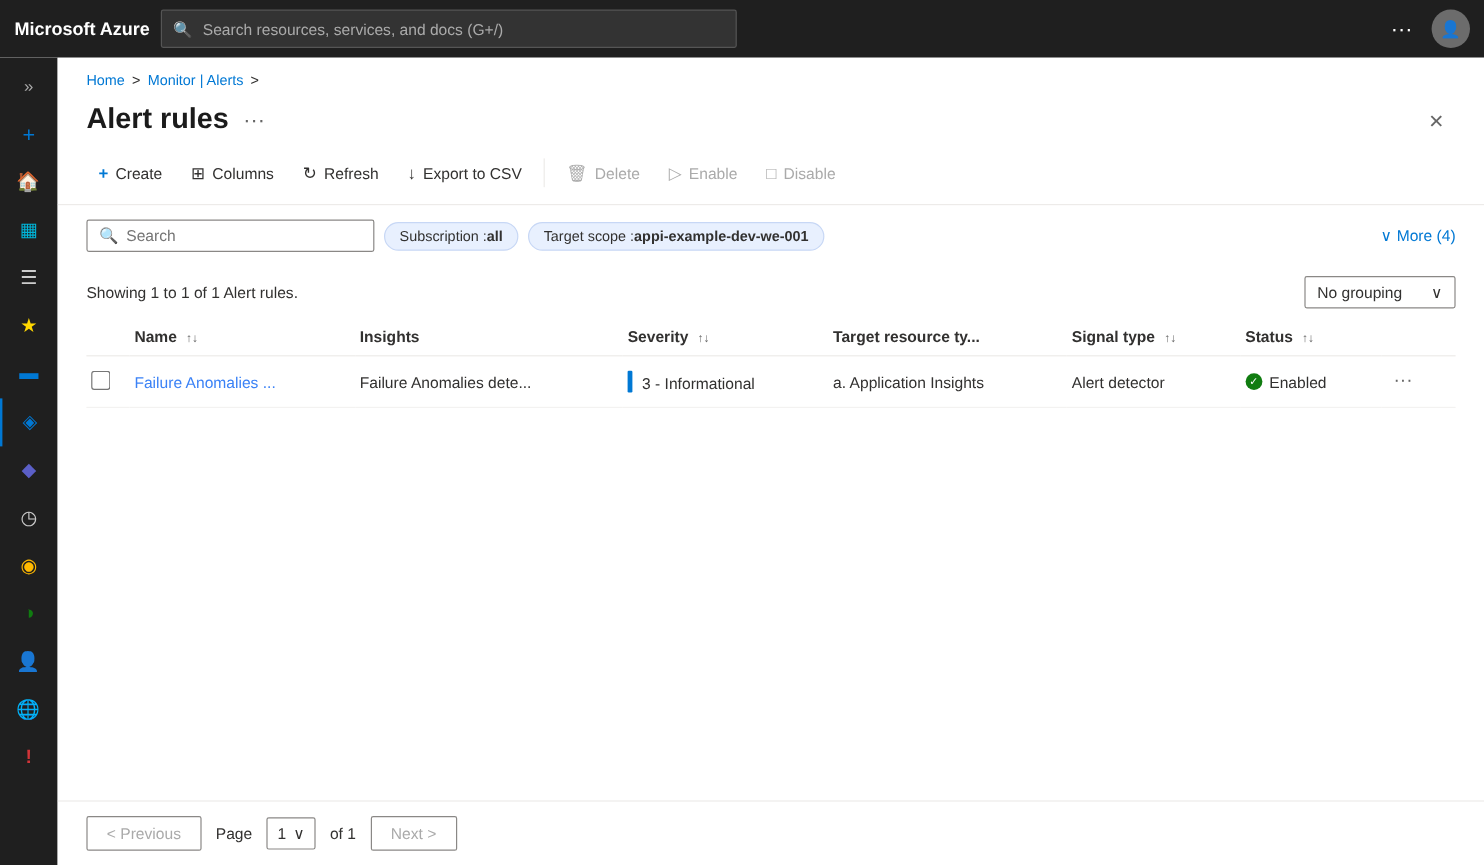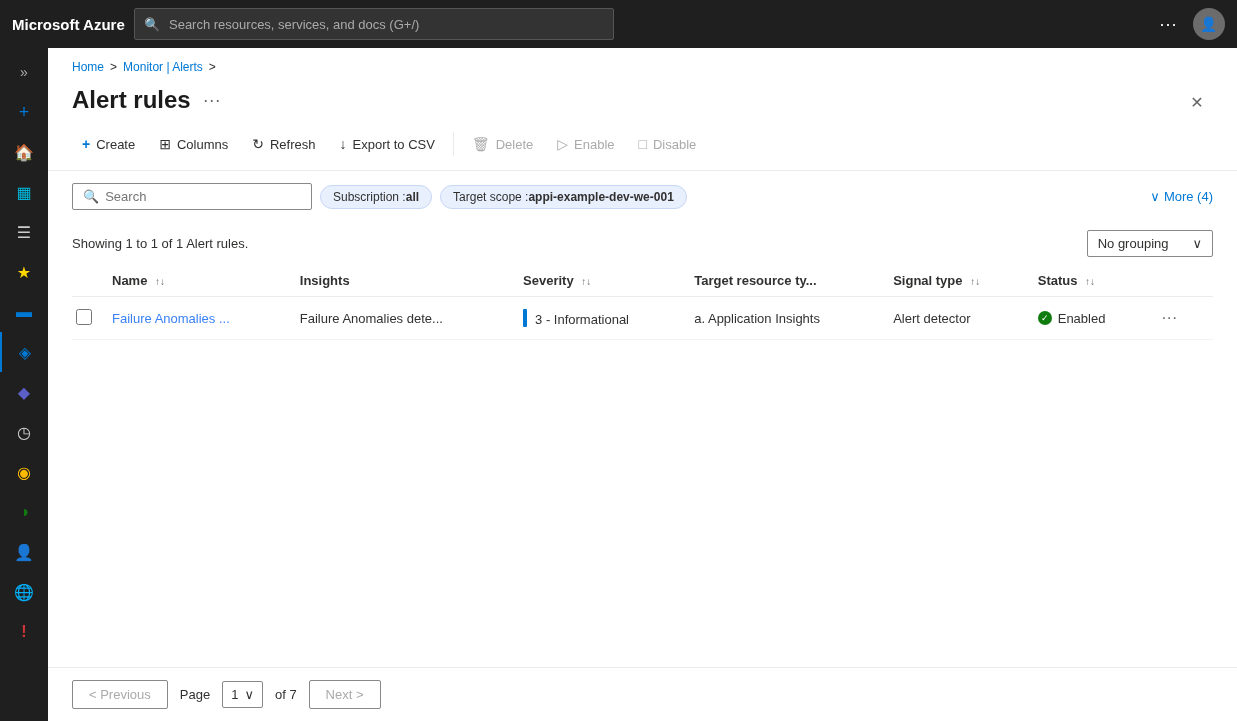--- a/index.html
+++ b/index.html
@@ -555,20 +555,20 @@
 
     <div class="pagination">
       <button class="pag-btn disabled">
         <span>&lt; Previous</span>
       </button>
       <span class="pag-label">Page</span>
       <div class="pag-select">
         <span>1</span>
         <span>∨</span>
       </div>
-      <span class="pag-label">of 7</span>
+      <span class="pag-label">of 1</span>
       <button class="pag-btn disabled">
         <span>Next &gt;</span>
       </button>
     </div>
 
   </div>
 </div>
 
 </body></html>

